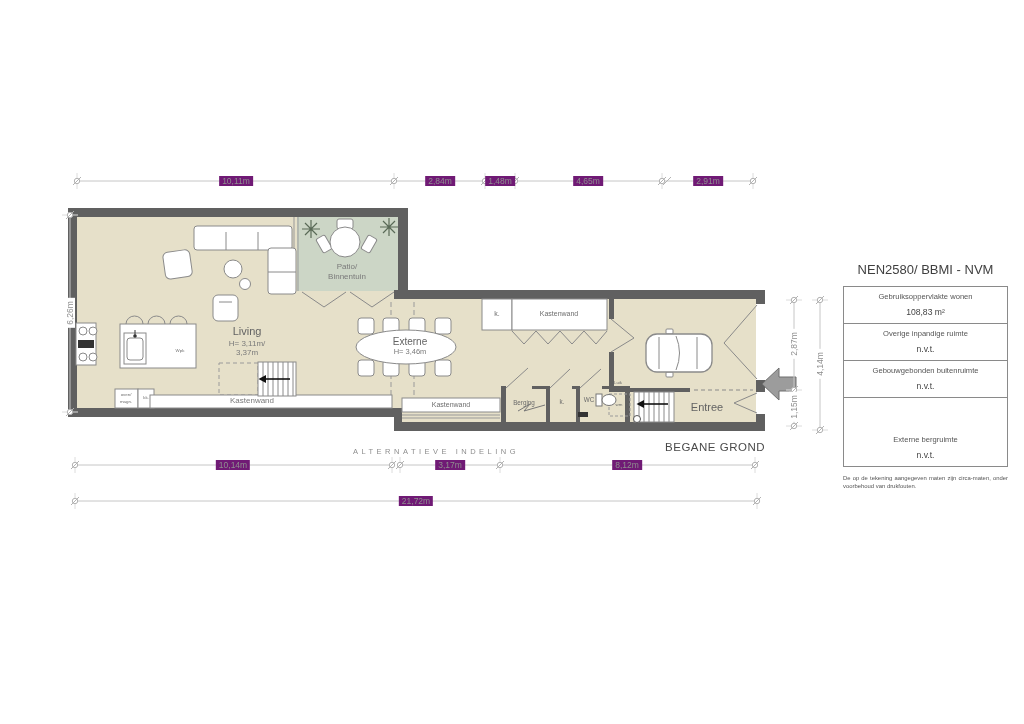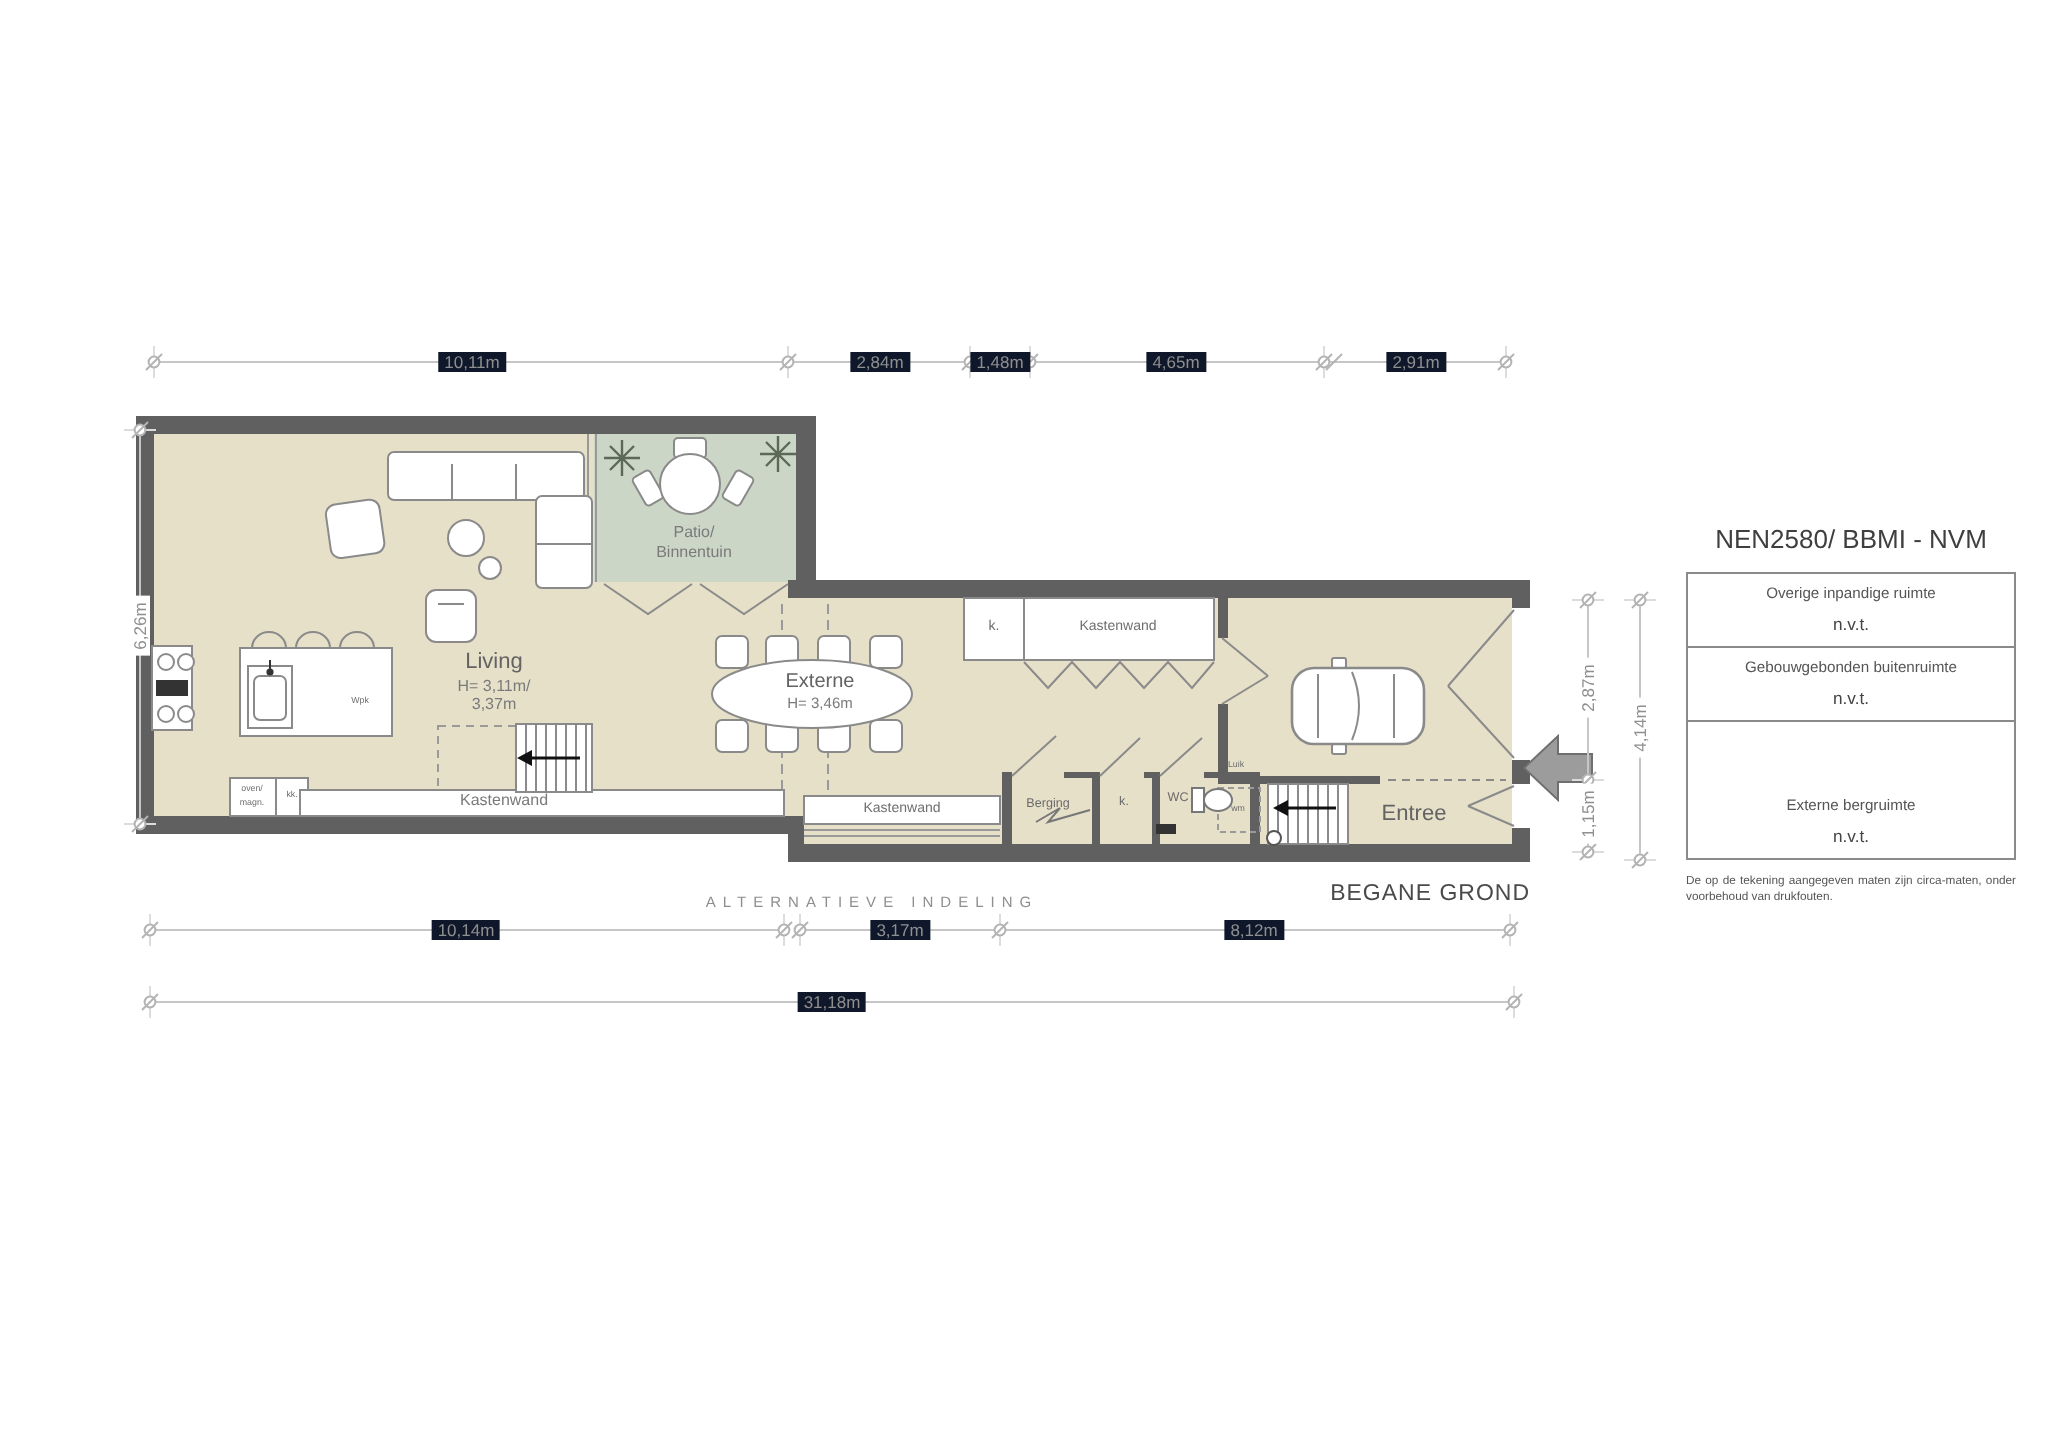--- a/index.html
+++ b/index.html
@@ -6,21 +6,21 @@
   #canvas{position:relative;width:1024px;height:724px;background:#fff;overflow:hidden;
           font-family:"Liberation Sans",sans-serif;}
   svg{position:absolute;left:0;top:0;}
   .lbl{position:absolute;transform:translate(-50%,-50%);color:#6b6b6b;white-space:nowrap;
        font-family:"Liberation Sans",sans-serif;text-align:left;line-height:1.1;}
   .room{font-size:11px;color:#636363;}
   .sub{font-size:8px;color:#7a7a7a;}
   .small{font-size:7px;color:#6e6e6e;}
   .micro{font-size:4.4px;color:#6e6e6e;}
   .dim{position:absolute;transform:translate(-50%,-50%);font-size:8.5px;color:#8f8f8f;
-       background:#0f172a;padding:0 3px;white-space:nowrap;font-family:"Liberation Sans",sans-serif;}
+       background:#701a75;padding:0 3px;white-space:nowrap;font-family:"Liberation Sans",sans-serif;}
   .dimv{position:absolute;transform:translate(-50%,-50%) rotate(-90deg);font-size:8.5px;color:#8f8f8f;
        background:#fff;padding:0 3px;white-space:nowrap;font-family:"Liberation Sans",sans-serif;}
   .floor-name{position:absolute;font-size:11.5px;letter-spacing:0.5px;color:#4a4a4a;}
   .variant{position:absolute;transform:translate(-50%,-50%);font-size:7.5px;letter-spacing:3.5px;
        color:#8e8e8e;white-space:nowrap;}
   .info-panel{position:absolute;left:843px;top:262px;width:165px;}
   .info-title{font-size:13px;color:#3f3f3f;text-align:center;margin-bottom:9px;}
   .info-box{border:1px solid #8a8a8a;}
   .info-row{border-bottom:1px solid #8a8a8a;padding:5px 2px 6px 2px;text-align:center;}
   .info-row:last-child{border-bottom:none;margin-top:32px;}
@@ -276,28 +276,32 @@
 
   <div class="dimv" style="left:70px;top:313px">6,26m</div>
 
   <div class="dimv" style="left:794px;top:344px">2,87m</div>
   <div class="dimv" style="left:794px;top:407px">1,15m</div>
   <div class="dimv" style="left:820px;top:364px">4,14m</div>
 
   <div class="dim" style="left:233px;top:465px">10,14m</div>
   <div class="dim" style="left:450px;top:465px">3,17m</div>
   <div class="dim" style="left:627px;top:465px">8,12m</div>
-  <div class="dim" style="left:416px;top:501px">31,18m</div>
+  <div class="dim" style="left:416px;top:501px">21,72m</div>
 
   <div class="variant" style="left:436px;top:451px">ALTERNATIEVE INDELING</div>
   <div class="floor-name" style="right:259px;top:441px">BEGANE GROND</div>
 
   <div class="info-panel">
     <div class="info-title">NEN2580/ BBMI - NVM</div>
     <div class="info-box">
+      <div class="info-row">
+        <div class="info-label">Gebruiksoppervlakte wonen</div>
+        <div class="info-value">108,83 m²</div>
+      </div>
       <div class="info-row">
         <div class="info-label">Overige inpandige ruimte</div>
         <div class="info-value">n.v.t.</div>
       </div>
       <div class="info-row">
         <div class="info-label">Gebouwgebonden buitenruimte</div>
         <div class="info-value">n.v.t.</div>
       </div>
       <div class="info-row">
         <div class="info-label">Externe bergruimte</div>

